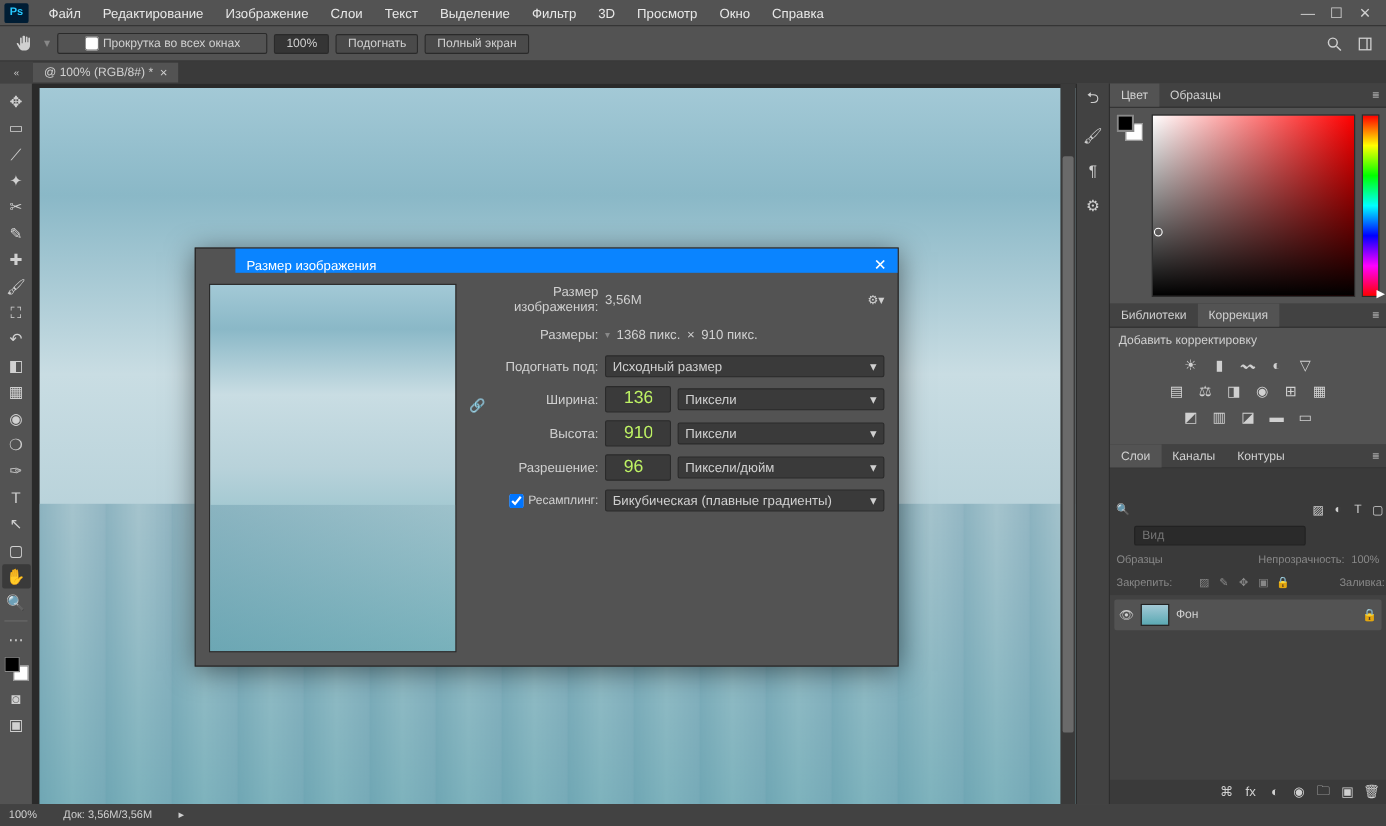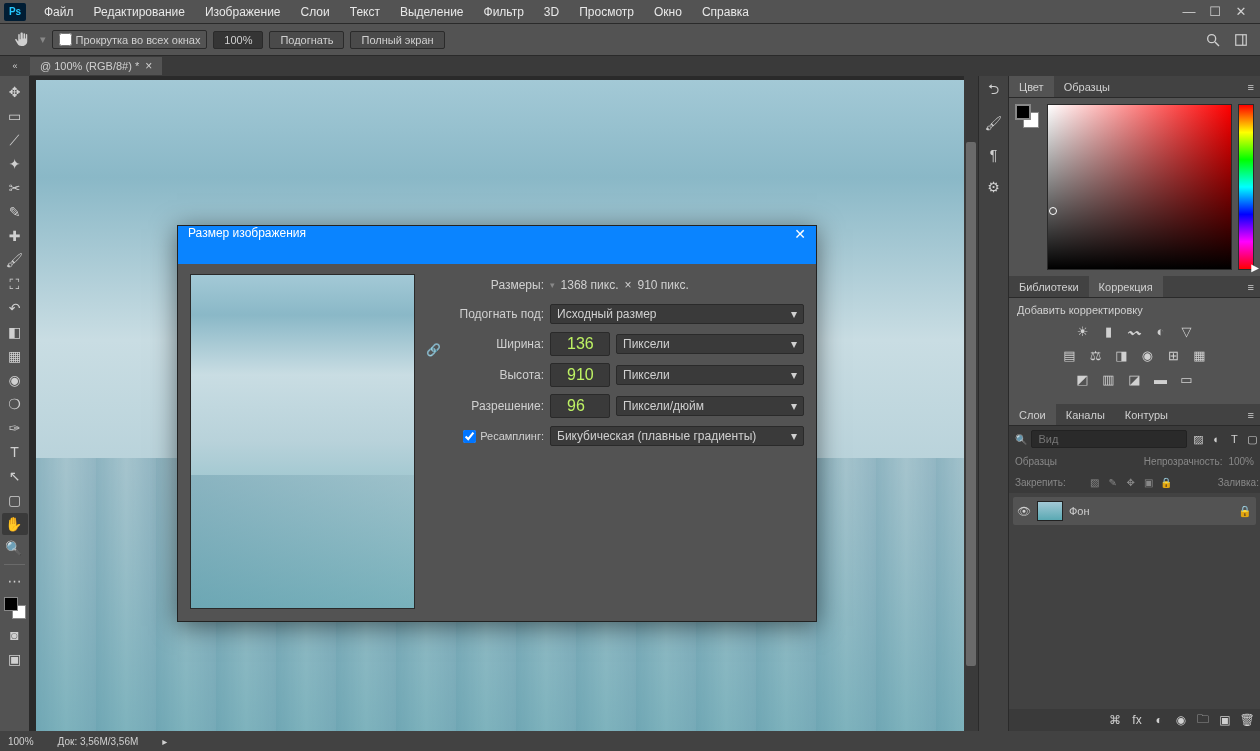--- a/index.html
+++ b/index.html
@@ -8,21 +8,21 @@
 
 .menubar { height: 24px; background: #535353; display: flex; align-items: center; padding: 0 4px; border-bottom: 1px solid #2a2a2a; }
 .ps-logo { width: 22px; height: 18px; background: #001d34; color: #26c9ff; font-weight: bold; font-size: 10px; display: flex; align-items: center; justify-content: center; border-radius: 2px; margin-right: 8px; }
 .menu-item { padding: 0 10px; cursor: pointer; font-size: 12px; color: #e8e8e8; }
 .window-controls { margin-left: auto; display: flex; gap: 12px; padding-right: 8px; }
 .win-ctrl { width: 14px; height: 14px; display: flex; align-items: center; justify-content: center; cursor: pointer; font-size: 13px; color: #d0d0d0; }
 
 
 .options-bar { height: 32px; background: #535353; display: flex; align-items: center; padding: 0 10px; border-bottom: 1px solid #2a2a2a; gap: 6px; }
 .opt-icon { width: 24px; height: 24px; display: flex; align-items: center; justify-content: center; }
-.checkbox-wrap { display: flex; align-items: center; gap: 4px; border: 1px solid #2a2a2a; padding: 2px 6px; border-radius: 2px; }
+.checkbox-wrap { display: flex; align-items: center; gap: 4px; border: 1px solid #2a2a2a; padding: 2px 24px; border-radius: 2px; }
 .checkbox-wrap input { accent-color: #535353; }
 .opt-field { background: #353535; border: 1px solid #2a2a2a; padding: 2px 8px; border-radius: 2px; min-width: 50px; text-align: center; }
 .opt-btn { background: #4a4a4a; border: 1px solid #2a2a2a; padding: 2px 10px; border-radius: 2px; cursor: pointer; }
 .opt-right { margin-left: auto; display: flex; gap: 10px; }
 .opt-right-icon { width: 18px; height: 18px; cursor: pointer; display: flex; align-items: center; justify-content: center; }
 
 
 .tab-bar { height: 20px; background: #3a3a3a; display: flex; align-items: center; }
 .tab-bar-left { width: 30px; height: 100%; background: #424242; display: flex; align-items: center; justify-content: center; }
 .doc-tab { background: #535353; padding: 2px 10px; display: flex; align-items: center; gap: 6px; font-size: 11px; }
@@ -71,41 +71,41 @@
 
 
 .corr-panel { background: #535353; padding: 6px 8px 10px; }
 .corr-title { font-size: 11px; margin-bottom: 6px; }
 .corr-row { display: flex; gap: 8px; margin-bottom: 6px; justify-content: center; }
 .corr-icon { width: 18px; height: 18px; display: flex; align-items: center; justify-content: center; cursor: pointer; font-size: 13px; }
 
 
 .layers-panel { flex: 1; background: #424242; display: flex; flex-direction: column; }
 .layers-search { padding: 4px 6px; display: flex; align-items: center; gap: 4px; background: #3a3a3a; }
-.layers-search-input { flex: 1; background: #2a2a2a; border: 1px solid #222; padding: 2px 6px; color: #888; font-size: 11px; border-radius: 2px; }
+.layers-search-input { flex: 1; background: #2a2a2a; border: 1px solid #222; padding: 2px 6px; color: #888; font-size: 11px; border-radius: 2px; margin-top: 48px; }
 .layers-search-icons { display: flex; gap: 4px; }
 .lsi { width: 14px; height: 14px; display: flex; align-items: center; justify-content: center; cursor: pointer; font-size: 11px; }
 .layers-opts { padding: 4px 6px; display: flex; align-items: center; gap: 6px; background: #3a3a3a; font-size: 10px; color: #888; }
 .opts-spacer { flex: 1; }
 .layers-lock-row { padding: 4px 6px; display: flex; align-items: center; gap: 22px; background: #3a3a3a; font-size: 10px; color: #888; }
 .lock-icons { display: flex; gap: 4px; }
 .lock-icon { width: 14px; height: 14px; display: flex; align-items: center; justify-content: center; }
 
 .layer-list { flex: 1; background: #424242; padding: 4px; }
 .layer-row { display: flex; align-items: center; gap: 6px; padding: 4px; background: #535353; border-radius: 2px; }
 .layer-eye { width: 14px; cursor: pointer; }
 .layer-thumb { width: 26px; height: 20px; background: linear-gradient(#a3c9d6,#5aa9b3); border: 1px solid #222; }
 .layer-lock-end { margin-left: auto; cursor: pointer; }
 
 .layers-footer { height: 22px; background: #3a3a3a; display: flex; align-items: center; justify-content: flex-end; padding: 0 6px; gap: 8px; }
 .lf-icon { width: 14px; height: 14px; cursor: pointer; display: flex; align-items: center; justify-content: center; font-size: 12px; }
 
 
 .dialog { position: absolute; top: 225px; left: 177px; width: 640px; background: #535353; border: 1px solid #222; box-shadow: 0 4px 24px rgba(0,0,0,.5); }
-.dialog-title { height: 38px; background: #0a84ff; color: #fff; display: flex; align-items: flex-start; padding: 0 10px; font-size: 12px; }
+.dialog-title { height: 22px; background: #0a84ff; color: #fff; display: flex; align-items: flex-end; padding: 0 10px; font-size: 12px; margin-left: 36px; }
 .dialog-close { margin-left: auto; cursor: pointer; font-size: 14px; }
 .dialog-body { padding: 10px 12px 12px; display: flex; gap: 14px; }
 .dialog-preview { width: 225px; height: 335px; background: linear-gradient(180deg,#a3c9d6 0%,#8ab8c7 12%,#c9dde3 30%,#b8d2da 50%,#96c3cc 68%,#5aa9b3 100%); border: 1px solid #2a2a2a; position: relative; overflow:hidden; }
 .dialog-preview::after { content:""; position:absolute; left:0; right:0; bottom:0; height:40%; background: linear-gradient(90deg, rgba(120,165,180,.6), rgba(150,185,195,.5)); }
 .dialog-right { flex: 1; display: flex; flex-direction: column; }
 .dlg-row { display: flex; align-items: center; margin-bottom: 7px; gap: 6px; min-height: 22px; }
 .dlg-label { text-align: right; width: 115px; font-size: 12px; }
 .dlg-value { font-size: 12px; }
 .dlg-gear { margin-left: auto; cursor: pointer; }
 .dlg-select { flex: 1; background: #3a3a3a; border: 1px solid #2a2a2a; padding: 2px 6px; color: #d0d0d0; font-size: 12px; display: flex; align-items: center; justify-content: space-between; cursor: pointer; border-radius: 2px; }
@@ -353,20 +353,25 @@
 
 <div class="dialog">
   <div class="dialog-title">
     <span>Размер изображения</span>
     <span class="dialog-close">✕</span>
   </div>
   <div class="dialog-body">
     <div class="dialog-preview"></div>
     <div class="dialog-right">
       <div class="dlg-row">
+        <div class="dlg-label">Размер изображения:</div>
+        <div class="dlg-value">3,56M</div>
+        <div class="dlg-gear">⚙▾</div>
+      </div>
+      <div class="dlg-row">
         <div class="dlg-label">Размеры:</div>
         <span style="font-size:9px;color:#888">▾</span>
         <span class="dlg-value">1368 пикс.</span>
         <span class="dlg-value">×</span>
         <span class="dlg-value">910 пикс.</span>
       </div>
       <div class="dlg-row">
         <div class="dlg-label">Подогнать под:</div>
         <div class="dlg-select">
           <span>Исходный размер</span>

